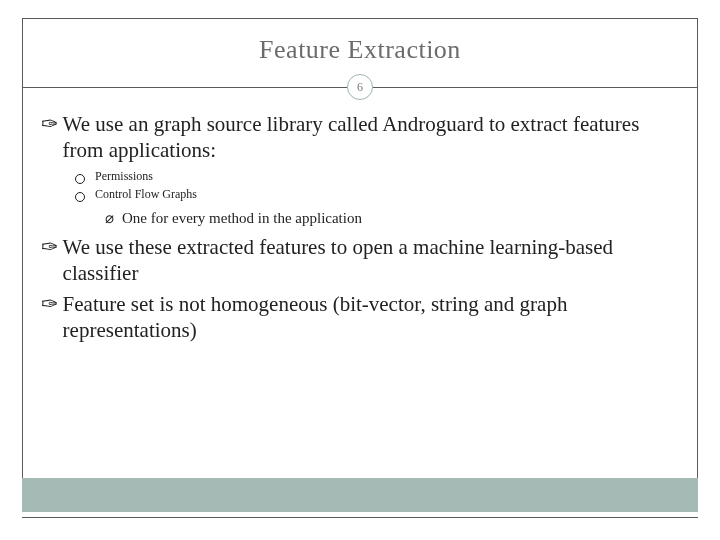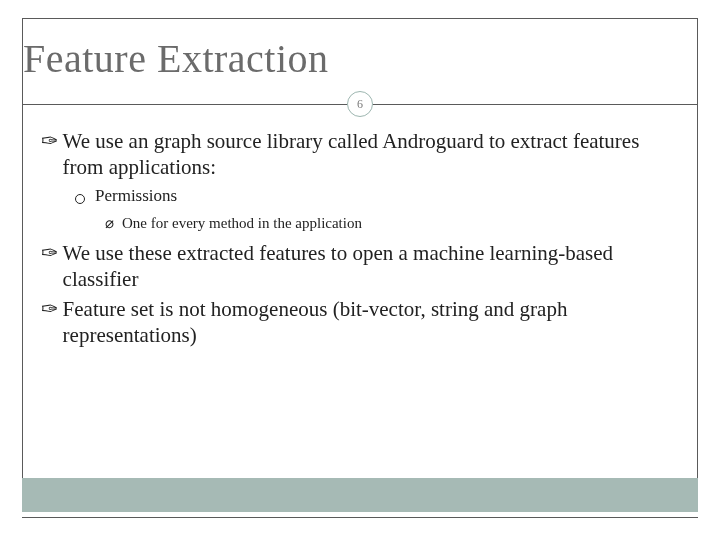--- a/index.html
+++ b/index.html
@@ -20,22 +20,22 @@
   .frame {
     position: absolute;
     top: 18px;
     left: 22px;
     right: 22px;
     bottom: 60px;
     border: 1px solid #5a5a5a;
     border-bottom: none;
   }
   .title {
-    text-align: left;
-    font-size: 40px;
+    text-align: center;
+    font-size: 26px;
     font-weight: 400;
     color: #6b6b6b;
     padding-top: 16px;
     padding-bottom: 8px;
     letter-spacing: 0.5px;
   }
   .badge-row {
     position: relative;
     height: 28px;
     display: flex;
@@ -82,21 +82,21 @@
     line-height: 1.25;
   }
   .lvl2-wrap {
     padding-left: 34px;
     margin-top: 4px;
     margin-bottom: 6px;
   }
   .lvl2 {
     display: flex;
     align-items: center;
-    font-size: 17px;
+    font-size: 12px;
     line-height: 1.35;
     color: #222;
     margin-bottom: 2px;
   }
   .lvl2 .bullet {
     flex: 0 0 auto;
     width: 10px;
     height: 10px;
     border: 1.5px solid #222;
     border-radius: 50%;
@@ -154,20 +154,24 @@
       <div class="lvl1">
         <span class="bullet">✑</span>
         <span>We use an graph source library called Androguard to extract features from applications:</span>
       </div>
 
       <div class="lvl2-wrap">
         <div class="lvl2">
           <span class="bullet"></span>
           <span>Permissions</span>
         </div>
+        <div class="lvl2">
+          <span class="bullet"></span>
+          <span>Control Flow Graphs</span>
+        </div>
       </div>
 
       <div class="lvl3-wrap">
         <div class="lvl3">
           <span class="bullet">⌀</span>
           <span>One for every method in the application</span>
         </div>
       </div>
 
       <div class="lvl1">

